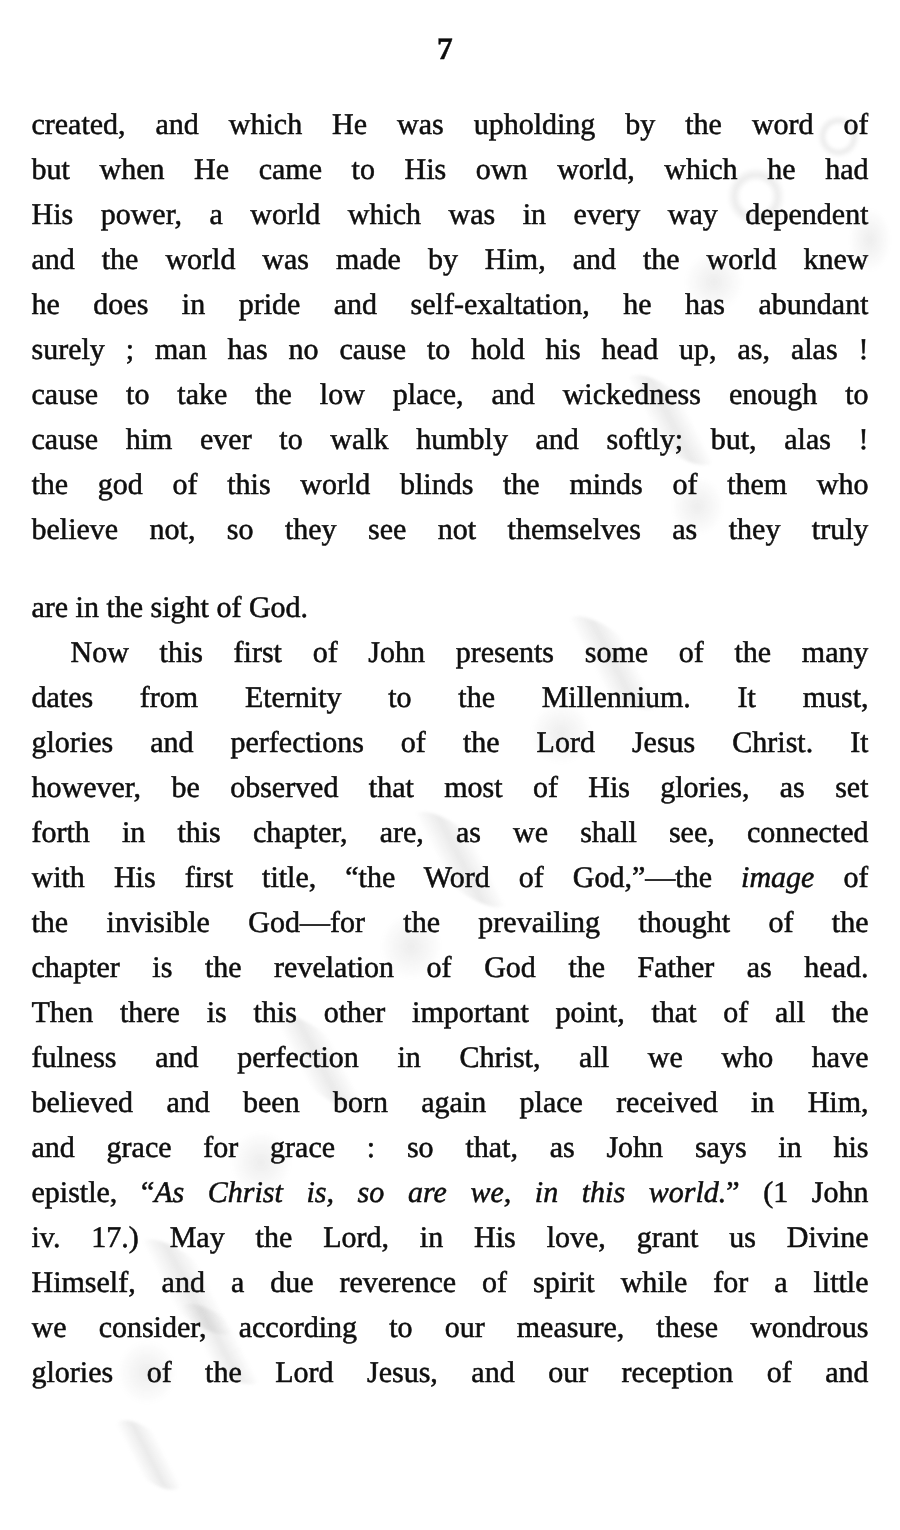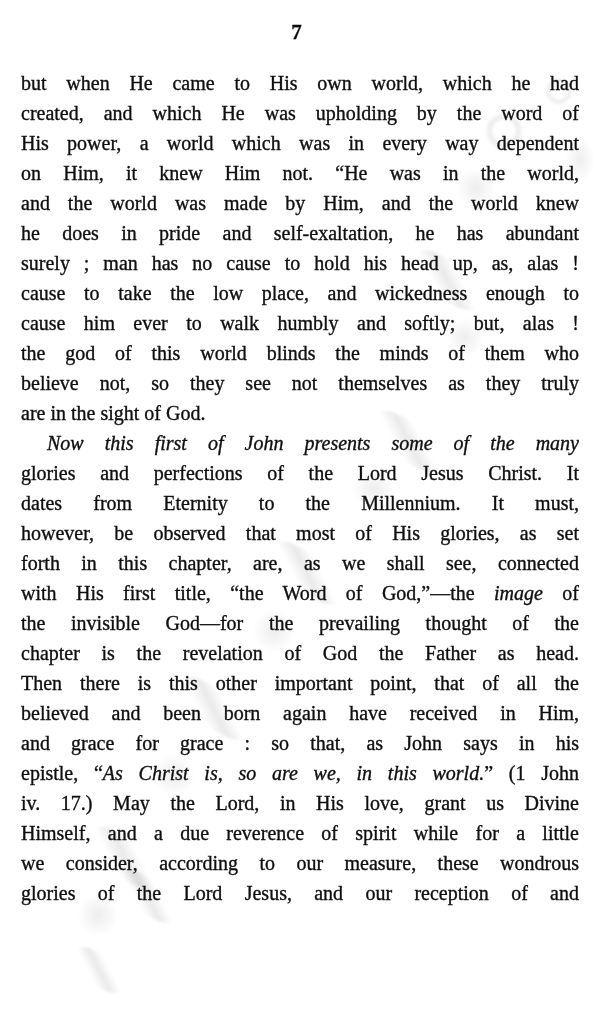--- a/index.html
+++ b/index.html
@@ -42,24 +42,24 @@
     -webkit-text-stroke: 0.35px currentColor;
   }
   .line {
     text-align: justify;
     text-align-last: justify;
     height: 30px;
     overflow: hidden;
   }
   .line.flush {
     text-align-last: left;
+    margin-top: 22px;
   }
   .line.indent {
     padding-left: 26px;
-    font-style: italic;
   }
   .italic {
     font-style: italic;
   }
   
   .wm {
     position: absolute;
     pointer-events: none;
     filter: blur(1.2px);
     opacity: 0.55;
@@ -99,42 +99,42 @@
     <div class="wm stroke" style="left:108px; top:815px; width:34px; height:86px;"></div>
     <div class="wm stroke" style="left:132px; top:860px; width:30px; height:72px;"></div>
     <div class="wm blob" style="left:70px;  top:885px; width:56px; height:60px;"></div>
     <div class="wm stroke" style="left:85px;  top:940px; width:28px; height:60px;"></div>
   </div>
 
   <div class="page-number">7</div>
 
   <div class="page-text">
 
-  <div class="line"><span>but when He came to His own world, which he had</span></div>
-      <div class="line"><span>created, and which He was upholding by the word of</span></div>
+  <div class="line"><span>created, and which He was upholding by the word of</span></div>
+      <div class="line"><span>but when He came to His own world, which he had</span></div>
       <div class="line"><span>His power, a world which was in every way dependent</span></div>
-      <div class="line"><span>on Him, it knew Him not. “He was in the world,</span></div>
       <div class="line"><span>and the world was made by Him, and the world knew</span></div>
       <div class="line"><span>he does in pride and self-exaltation, he has abundant</span></div>
       <div class="line"><span>surely ; man has no cause to hold his head up, as, alas !</span></div>
       <div class="line"><span>cause to take the low place, and wickedness enough to</span></div>
       <div class="line"><span>cause him ever to walk humbly and softly; but, alas !</span></div>
       <div class="line"><span>the god of this world blinds the minds of them who</span></div>
       <div class="line"><span>believe not, so they see not themselves as they truly</span></div>
       <div class="line flush"><span>are in the sight of God.</span></div>
       <div class="line indent"><span>Now this first of John presents some of the many</span></div>
+      <div class="line"><span>dates from Eternity to the Millennium. It must,</span></div>
       <div class="line"><span>glories and perfections of the Lord Jesus Christ. It</span></div>
-      <div class="line"><span>dates from Eternity to the Millennium. It must,</span></div>
       <div class="line"><span>however, be observed that most of His glories, as set</span></div>
       <div class="line"><span>forth in this chapter, are, as we shall see, connected</span></div>
       <div class="line"><span>with His first title, “the Word of God,”—the </span><span class="italic">image</span><span> of</span></div>
       <div class="line"><span>the invisible God—for the prevailing thought of the</span></div>
       <div class="line"><span>chapter is the revelation of God the Father as head.</span></div>
       <div class="line"><span>Then there is this other important point, that of all the</span></div>
-      <div class="line"><span>believed and been born again have received in Him,</span></div>
+      <div class="line"><span>fulness and perfection in Christ, all we who have</span></div>
+      <div class="line"><span>believed and been born again place received in Him,</span></div>
       <div class="line"><span>and grace for grace : so that, as John says in his</span></div>
       <div class="line"><span>epistle, “</span><span class="italic">As Christ is, so are we, in this world.</span><span>” (1 John</span></div>
       <div class="line"><span>iv. 17.) May the Lord, in His love, grant us Divine</span></div>
       <div class="line"><span>Himself, and a due reverence of spirit while for a little</span></div>
       <div class="line"><span>we consider, according to our measure, these wondrous</span></div>
       <div class="line"><span>glories of the Lord Jesus, and our reception of and</span></div>
     </div>
 
 </div>
 

